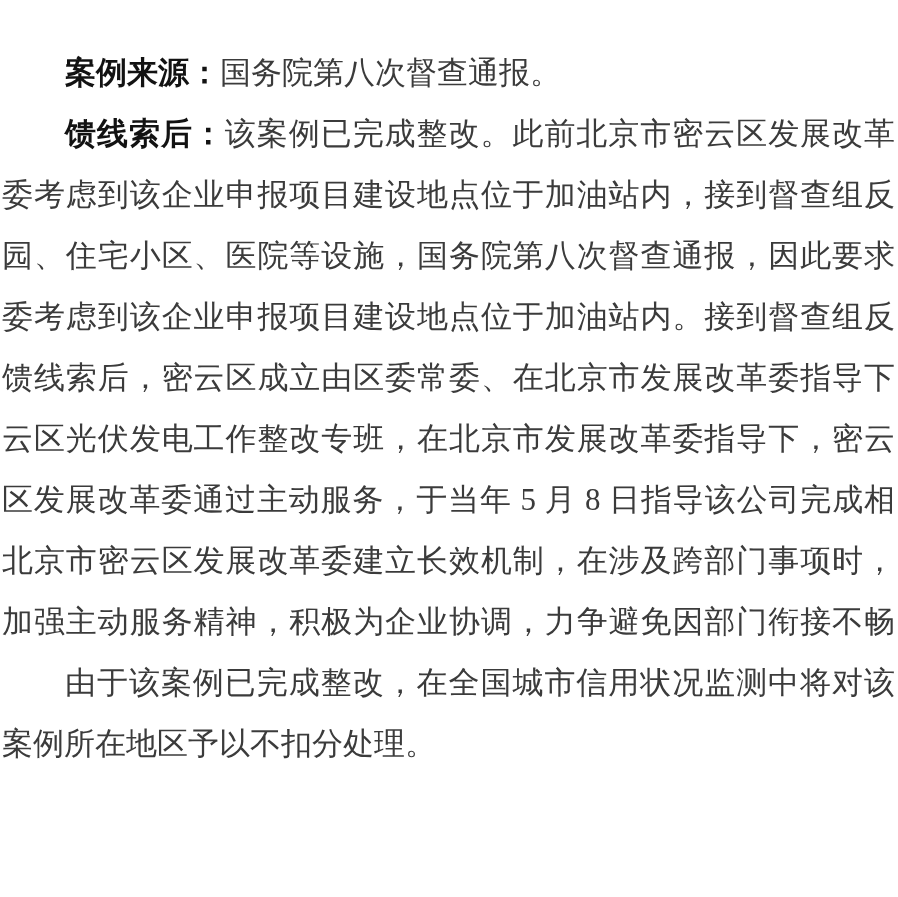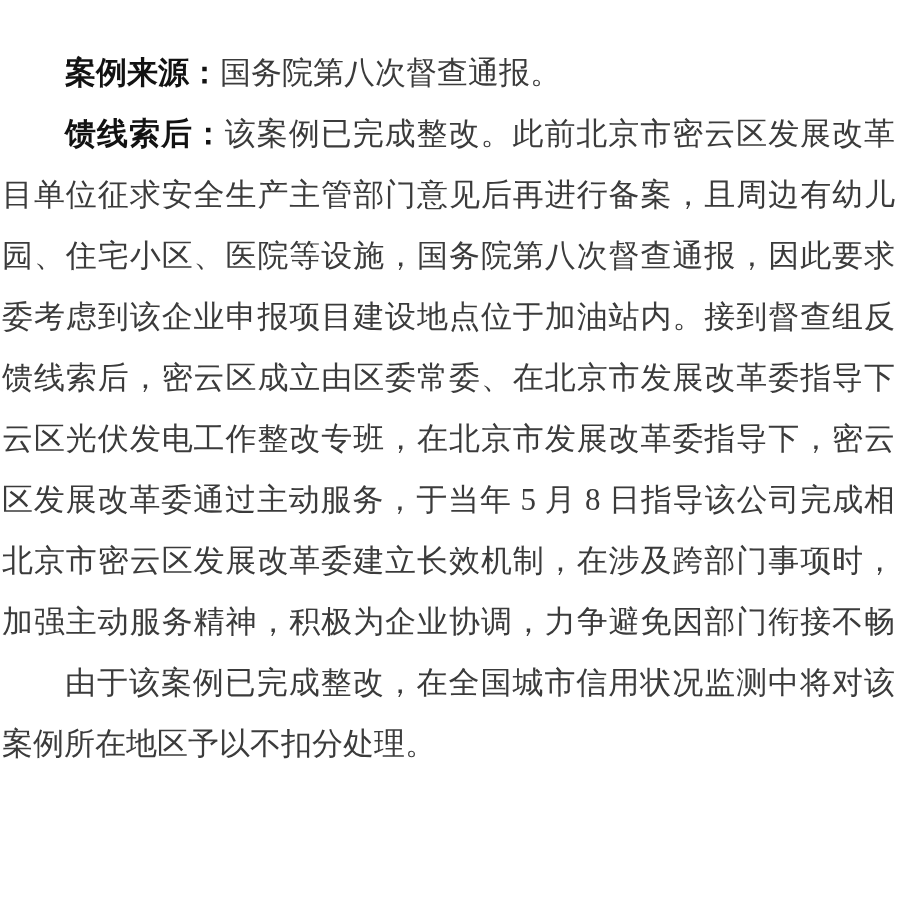--- a/index.html
+++ b/index.html
@@ -49,21 +49,21 @@
 </head>
 <body>
 
 <div class="doc">
   <div>
       <div class="paragraph">
         <div class="line first"><span class="label">案例来源：</span>国务院第八次督查通报。</div>
       </div>
       <div class="paragraph">
         <div class="line fill first"><span class="label">馈线索后：</span>该案例已完成整改。此前北京市密云区发展改革</div>
-        <div class="line fill">目单位征求安全生产主管部门意见后再进行备案，且周边有幼儿</div>
+        <div class="line fill">委考虑到该企业申报项目建设地点位于加油站内，接到督查组反</div>
         <div class="line fill">园、住宅小区、医院等设施，国务院第八次督查通报，因此要求项</div>
         <div class="line fill">委考虑到该企业申报项目建设地点位于加油站内。接到督查组反</div>
         <div class="line fill">馈线索后，密云区成立由区委常委、在北京市发展改革委指导下</div>
         <div class="line fill">云区光伏发电工作整改专班，在北京市发展改革委指导下，密云</div>
         <div class="line fill">区发展改革委通过主动服务，于当年 5 月 8 日指导该公司完成相</div>
         <div class="line fill">北京市密云区发展改革委建立长效机制，在涉及跨部门事项时，</div>
         <div class="line fill">加强主动服务精神，积极为企业协调，力争避免因部门衔接不畅</div>
       </div>
       <div class="paragraph">
         <div class="line fill first">由于该案例已完成整改，在全国城市信用状况监测中将对该</div>

